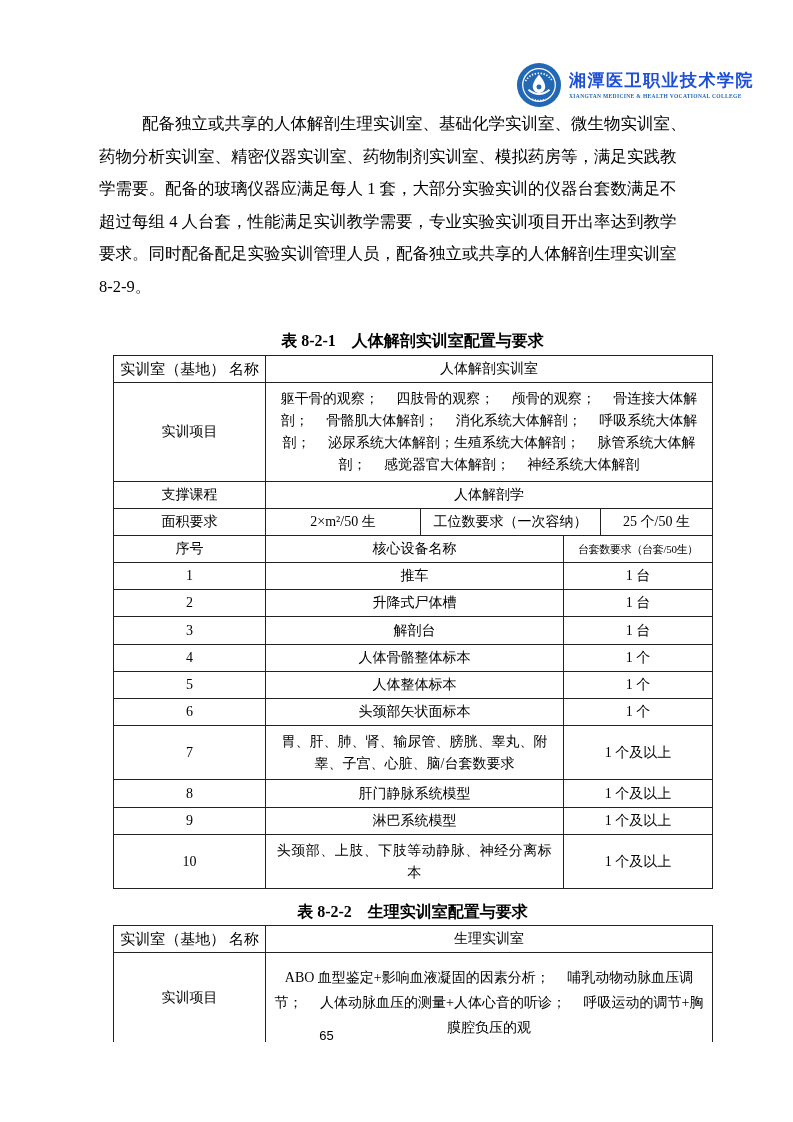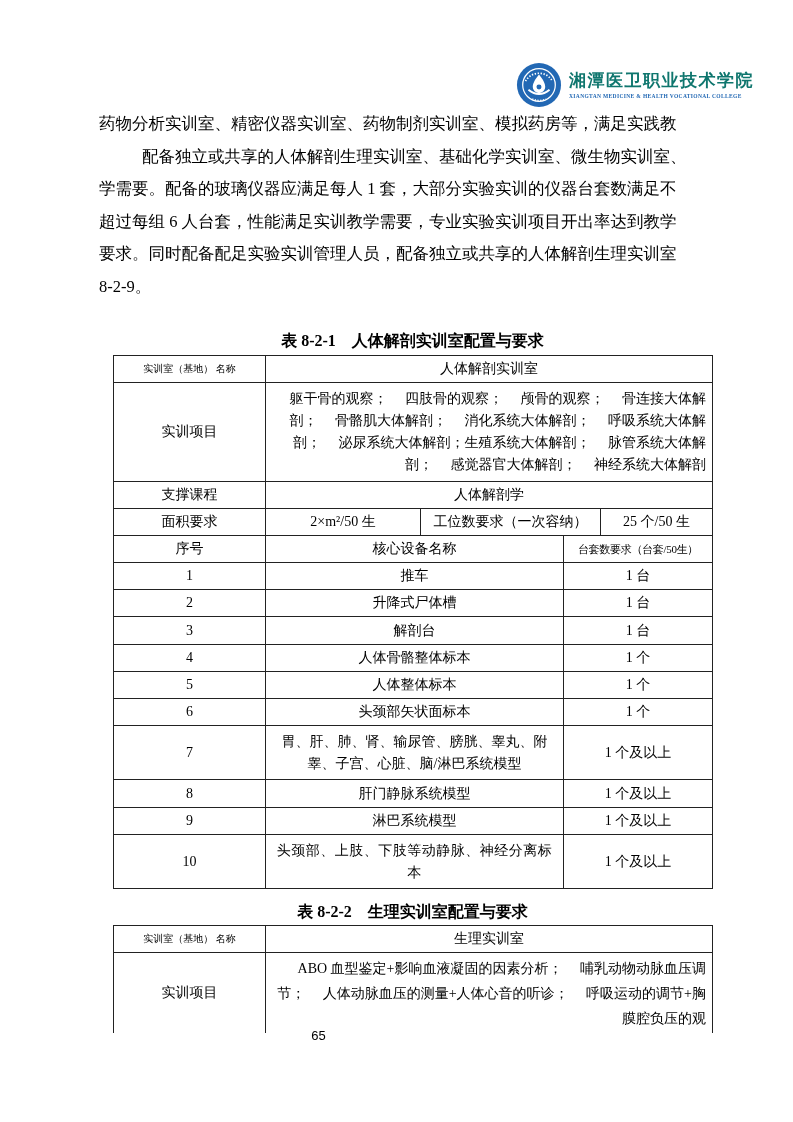--- a/index.html
+++ b/index.html
@@ -7,50 +7,50 @@
   body { font-family:"Liberation Serif","DejaVu Serif",serif; color:#000; }
   .page {
     position:relative; width:793px; height:1122px; background:#ffffff;
     margin:0 auto; overflow:hidden;
   }
 
   
   .logo { position:absolute; left:516px; top:62px; display:flex; align-items:center; }
   .emblem { width:46px; height:46px; flex:0 0 auto; }
   .logo-text { margin-left:7px; }
-  .logo-text .zh { font-size:17px; font-weight:bold; color:#0f766e; letter-spacing:1.5px; white-space:nowrap; line-height:20px; }
+  .logo-text .zh { font-size:17px; font-weight:bold; color:#1d4ed8; letter-spacing:1.5px; white-space:nowrap; line-height:20px; }
   .logo-text .en { font-size:5.5px; font-weight:bold; color:#2268b4; letter-spacing:0.35px; white-space:nowrap; margin-top:2px; }
 
   
   .intro { position:absolute; left:99px; top:108px; width:600px; font-size:16.5px; }
   .intro .line { line-height:32.5px; height:32.5px; white-space:nowrap; overflow:visible; }
   .intro .line.indent { text-indent:43px; }
 
   
   .tbl-caption { position:absolute; left:16px; width:793px; text-align:center; font-weight:bold; font-size:16px; }
   #cap1 { top:331px; }
   #cap2 { top:902px; }
 
   
   table { position:absolute; left:113px; width:599px; border-collapse:collapse; table-layout:fixed; font-size:14px; }
   #table1 { top:355px; }
   #table2 { top:925px; }
   td { border:1px solid #222; text-align:center; vertical-align:middle; padding:2px 6px; line-height:22px; overflow:hidden; }
-  td.cell-left { text-align:right; }
+  td.cell-left { text-align:center; }
   tr.h26 { height:26px; } tr.h27 { height:27px; } tr.h28 { height:28px; }
   tr.h54 { height:54px; } tr.h99 { height:99px; } tr.h58 { height:58px; }
-  td.roomlbl { white-space:nowrap; font-size:10px; padding:2px 2px; }
+  td.roomlbl { white-space:nowrap; font-size:15px; padding:2px 2px; }
   td.tight { white-space:nowrap; font-size:11px; letter-spacing:-0.3px; padding:2px 2px; }
   td.sp { letter-spacing:0.5px; }
   td.projects { line-height:22px; }
-  #table2 td.projects { line-height:25px; padding-top:3px; vertical-align:top; }
+  #table2 td.projects { line-height:25px; padding-top:12px; vertical-align:top; }
   tr.cut td { border-bottom:none; }
 
   
-  .page-num { position:absolute; left:0; top:1028px; width:637px; text-align:center; font-size:13px; font-family:"Liberation Sans","DejaVu Sans",sans-serif; }
+  .page-num { position:absolute; left:8px; top:1028px; width:637px; text-align:center; font-size:13px; font-family:"Liberation Sans","DejaVu Sans",sans-serif; }
 </style>
 </head>
 <body>
 
 <div class="page">
 
   <div class="logo">
     <svg class="emblem" viewBox="0 0 48 48" aria-hidden="true">
       <circle cx="24" cy="24" r="23" fill="#2268b4"></circle>
       <circle cx="24" cy="24" r="17" fill="none" stroke="#ffffff" stroke-width="1.3"></circle>
@@ -60,24 +60,24 @@
       <path d="M13 29 q11 9 22 0" fill="none" stroke="#ffffff" stroke-width="2"></path>
       <path d="M17 38.5 A16 16 0 0 0 31 38.5" fill="none" stroke="#ffffff" stroke-width="1.6" stroke-dasharray="1.2 1.6"></path>
     </svg>
     <div class="logo-text">
       <div class="zh">湘潭医卫职业技术学院</div>
       <div class="en">XIANGTAN MEDICINE &amp; HEALTH VOCATIONAL COLLEGE</div>
     </div>
   </div>
 
   <div class="intro">
+    <div class="line indent">配备独立或共享的人体解剖生理实训室、基础化学实训室、微生物实训室、</div>
     <div class="line">药物分析实训室、精密仪器实训室、药物制剂实训室、模拟药房等，满足实践教</div>
-    <div class="line indent">配备独立或共享的人体解剖生理实训室、基础化学实训室、微生物实训室、</div>
     <div class="line">学需要。配备的玻璃仪器应满足每人 1 套，大部分实验实训的仪器台套数满足不</div>
-    <div class="line">超过每组 6 人台套，性能满足实训教学需要，专业实验实训项目开出率达到教学</div>
+    <div class="line">超过每组 4 人台套，性能满足实训教学需要，专业实验实训项目开出率达到教学</div>
     <div class="line">要求。同时配备配足实验实训管理人员，配备独立或共享的人体解剖生理实训室</div>
     <div class="line">8-2-9。</div>
   </div>
 
   <div class="tbl-caption" id="cap1">表 8-2-1　人体解剖实训室配置与要求</div>
 
   <table id="table1">
     <colgroup>
       <col style="width:152px">
         <col style="width:155px">
@@ -134,21 +134,21 @@
         <td colspan="2">人体整体标本</td>
         <td colspan="2">1 个</td>
       </tr>
       <tr class="h27">
         <td>6</td>
         <td colspan="2">头颈部矢状面标本</td>
         <td colspan="2">1 个</td>
       </tr>
       <tr class="h54">
         <td>7</td>
-        <td colspan="2">胃、肝、肺、肾、输尿管、膀胱、睾丸、附睾、子宫、心脏、脑/淋巴系统模型</td>
+        <td colspan="2">胃、肝、肺、肾、输尿管、膀胱、睾丸、附睾、子宫、心脏、脑/台套数要求</td>
         <td colspan="2">1 个及以上</td>
       </tr>
       <tr class="h28">
         <td>8</td>
         <td colspan="2">肝门静脉系统模型</td>
         <td colspan="2">1 个及以上</td>
       </tr>
       <tr class="h27">
         <td>9</td>
         <td colspan="2">淋巴系统模型</td>

